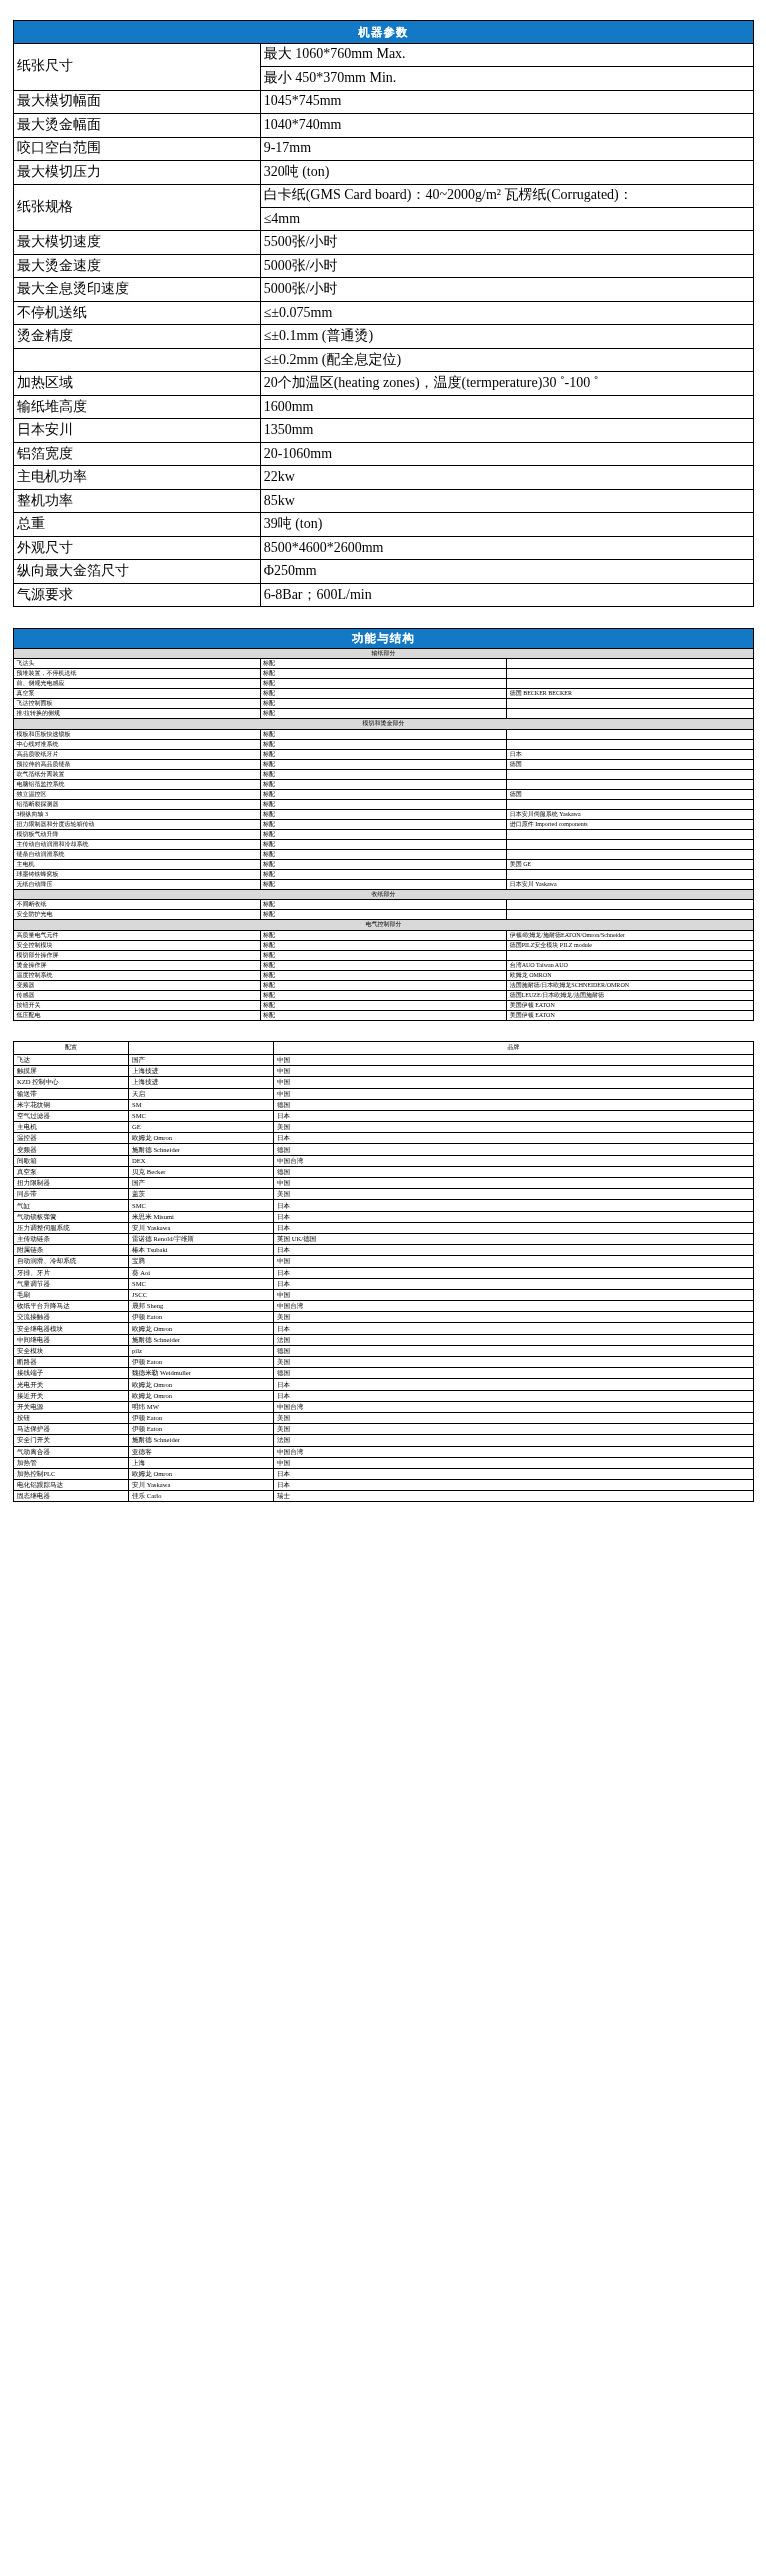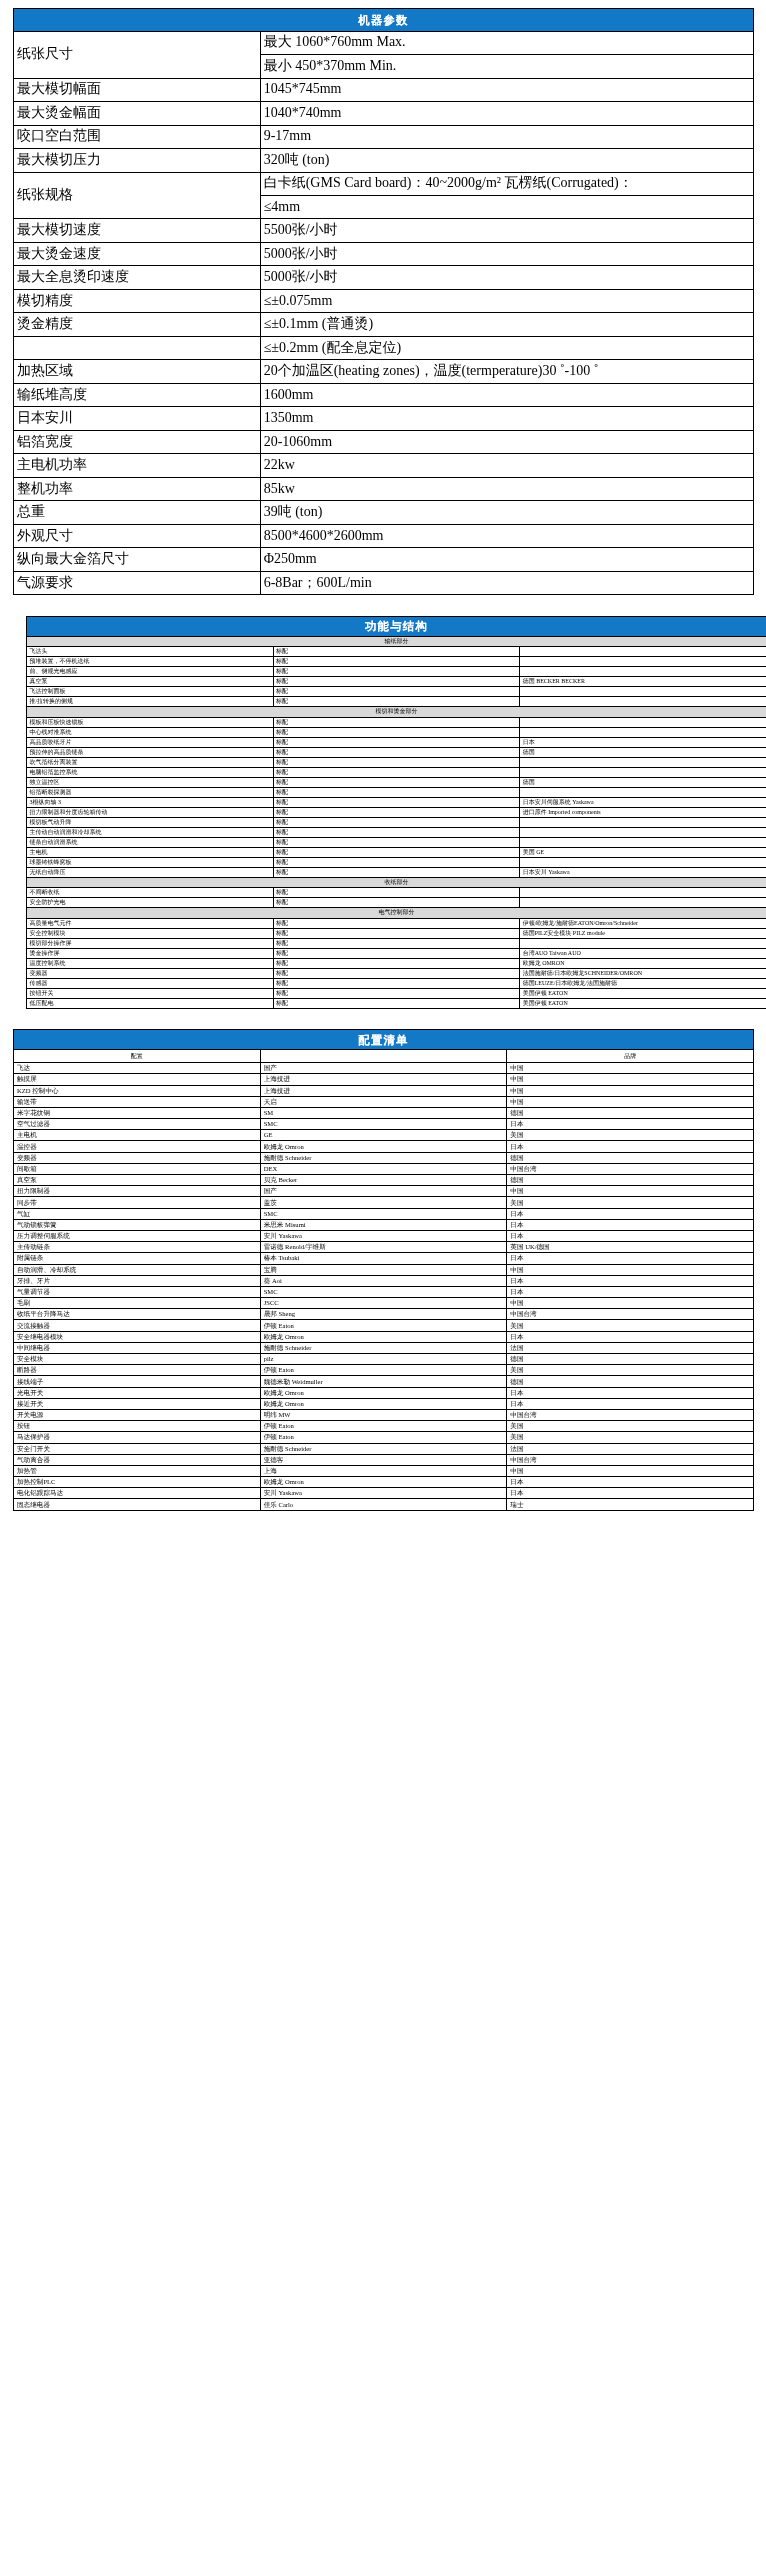--- a/index.html
+++ b/index.html
@@ -6,38 +6,38 @@
   body{
     font-family:"Liberation Serif","DejaVu Serif",serif;
     width:767px;
     color:#000000;
     -webkit-font-smoothing:none;
   }
   .page{width:767px;padding:0;margin:0;}
   .spec-wrap{padding:0 13px;}
   table{border-collapse:collapse;width:100%;table-layout:fixed;}
   
-  .t1{margin-top:8px;border:0.6px solid #000;}
+  .t1{margin-top:20px;border:0.6px solid #000;}
   .t1 .banner{
     background:#1378C6;color:#ffffff;font-weight:bold;font-size:11.4px;
     text-align:center;height:18px;line-height:18px;letter-spacing:1.2px;
     font-family:"Liberation Sans","DejaVu Sans",sans-serif;
     text-shadow:0 0 0.6px #cfe6fa;
   }
   .t1 td{
     border:0.6px solid #000;
     font-size:14px;
     padding:1.8px 3px;
     height:13px;
     vertical-align:middle;
     line-height:1.35;
   }
   .t1 .lbl{width:117px;}
   
-  .t2{margin-top:20.4px;border:0.6px solid #000;margin-left:13px;}
+  .t2{margin-top:20.4px;border:0.6px solid #000;}
   .t2 .banner{
     background:#1378C6;color:#ffffff;font-weight:bold;font-size:11.4px;
     text-align:center;height:18px;line-height:18px;letter-spacing:1.2px;
     font-family:"Liberation Sans","DejaVu Sans",sans-serif;
     text-shadow:0 0 0.6px #cfe6fa;
   }
   .t2 td{border:0.6px solid #000;font-size:6px;padding:0.6px 2.4px;height:7.8px;line-height:1.2;}
   .t2 .section{
     background:#d9d9d9;text-align:center;font-size:6px;height:8.4px;
   }
@@ -105,21 +105,21 @@
           </tr>
           <tr>
             <td class="lbl">最大烫金速度</td>
             <td colspan="2">5000张/小时</td>
           </tr>
           <tr>
             <td class="lbl">最大全息烫印速度</td>
             <td colspan="2">5000张/小时</td>
           </tr>
           <tr>
-            <td class="lbl">模切精度</td>
+            <td class="lbl">不停机送纸</td>
             <td colspan="2">≤±0.075mm</td>
           </tr>
           <tr>
             <td class="lbl">烫金精度</td>
             <td colspan="2">≤±0.1mm (普通烫)</td>
           </tr>
           <tr>
             <td class="lbl"></td>
             <td colspan="2">≤±0.2mm (配全息定位)</td>
           </tr>
@@ -349,23 +349,20 @@
             <td class="c1">低压配电</td>
             <td class="c2">标配</td>
             <td>美国伊顿 EATON</td>
           </tr>
         </tbody>
     </table>
 
     <table class="t3">
       <tbody>
         <tr>
-          <td class="banner" colspan="3">配置清单</td>
-        </tr>
-        <tr>
           <th class="c1">配置</th>
           <th class="c2"></th>
           <th>品牌</th>
         </tr>
       </tbody>
       <tbody id="t3-body">
           <tr>
             <td class="c1">飞达</td>
             <td class="c2">国产</td>
             <td>中国</td>

